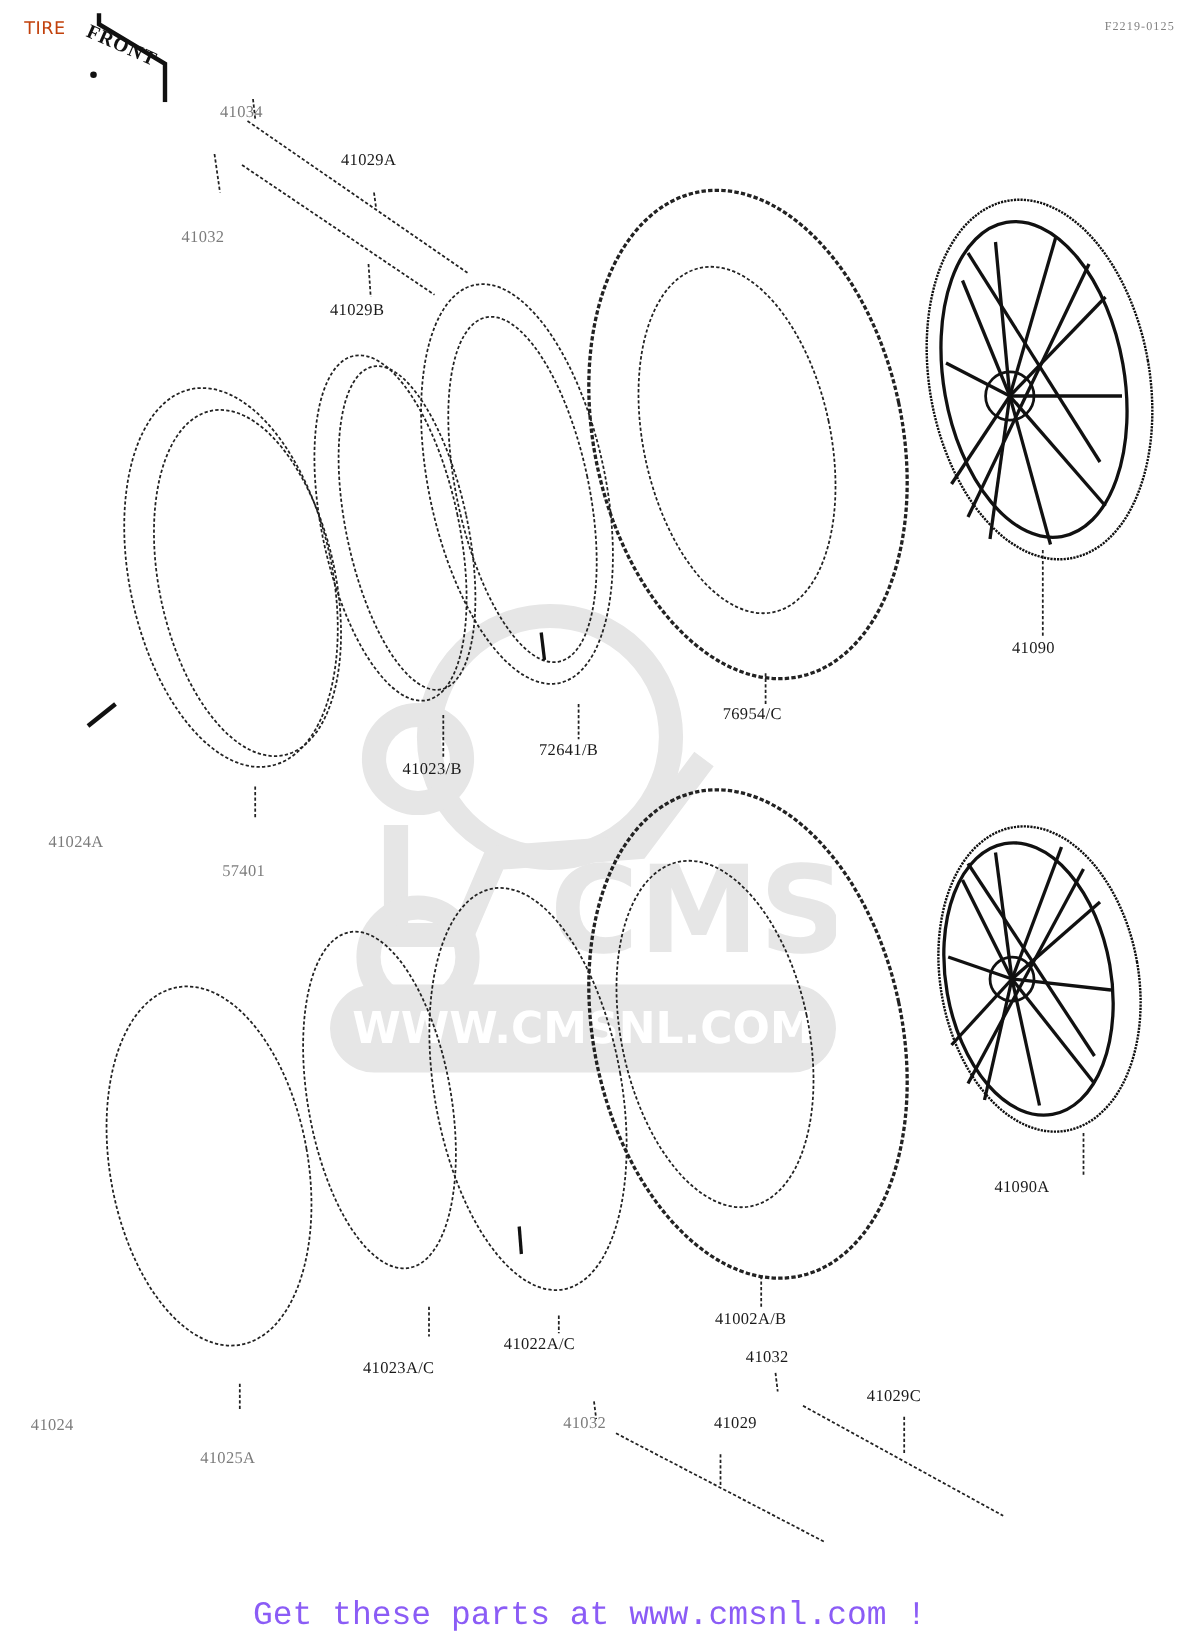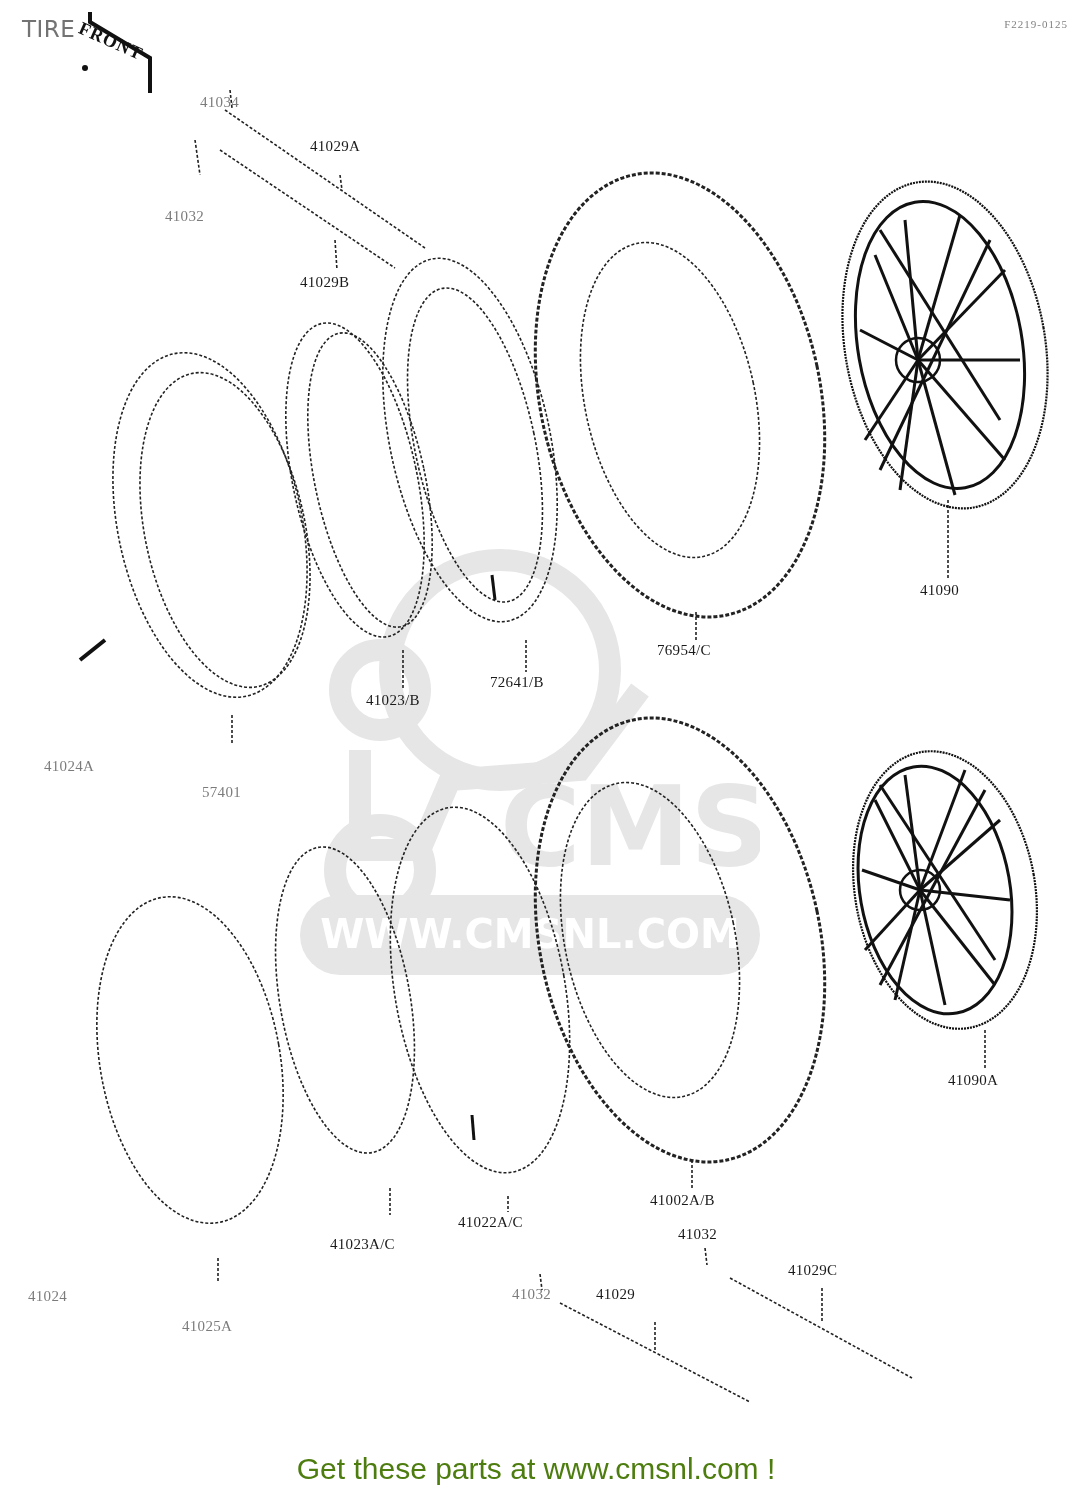--- a/index.html
+++ b/index.html
@@ -1,32 +1,32 @@
 <!DOCTYPE html>
 <html><head>
 <meta charset="utf-8">
 <style>
   html, body { margin: 0; padding: 0; background: #ffffff; }
   body { width: 1072px; height: 1500px; position: relative; overflow: hidden;
          font-family: "Liberation Sans", sans-serif; }
   #diagram { position: absolute; left: 0; top: 0; width: 1072px; height: 1440px; }
-  .page-title { position: absolute; left: 22px; top: 16px; font-size: 23px; color: #737373;
+  .page-title { position: absolute; left: 22px; top: 16px; font-size: 16px; color: #c2410c;
                 font-family: "DejaVu Sans", sans-serif; letter-spacing: 0.5px; text-align: right; }
   .ref-code { position: absolute; right: 4px; top: 18px; font-size: 11px; color: #555;
               font-family: "Liberation Serif", serif; letter-spacing: 1px; opacity: 0.75; margin-left: 32px; }
   .front-tag { position: absolute; left: 80px; top: 8px; width: 80px; height: 85px; }
   .front-tag span { position: absolute; left: 4px; top: 10px; font-family: "Liberation Serif", serif;
                     font-weight: bold; font-size: 18px; color: #111; transform: rotate(24deg);
                     transform-origin: left top; letter-spacing: 1px; }
   .part-label { position: absolute; font-family: "Liberation Serif", serif; font-size: 15px;
                 color: #1a1a1a; white-space: nowrap; letter-spacing: 0.3px; }
   .part-label.faint { color: #444; opacity: 0.7; margin-top: 32px; }
   .watermark { position: absolute; left: 300px; top: 520px; width: 460px; height: 460px; pointer-events: none; }
   .footer-link { position: absolute; left: 0; width: 1072px; top: 1452px; text-align: center;
-                 font-family: Liberation Sans, sans-serif; font-size: 30px; color: #4d7c0f;
+                 font-family: Liberation Mono, monospace; font-size: 30px; color: #8b5cf6;
                  text-decoration: none; }
 </style>
 </head>
 <body>
 
 <div id="diagram">
 
   <svg class="watermark" viewBox="0 0 460 460">
     <g fill="none" stroke="#e6e6e6" stroke-width="22">
       <circle cx="200" cy="150" r="110"></circle>
@@ -157,20 +157,20 @@
   <div class="part-label" style="left:366px;top:692px">41023/B</div>
   <div class="part-label" style="left:490px;top:674px">72641/B</div>
   <div class="part-label" style="left:657px;top:642px">76954/C</div>
   <div class="part-label" style="left:920px;top:582px">41090</div>
 
   <div class="part-label faint" style="left:28px;top:1256px">41024</div>
   <div class="part-label faint" style="left:182px;top:1286px">41025A</div>
   <div class="part-label" style="left:330px;top:1236px">41023A/C</div>
   <div class="part-label" style="left:458px;top:1214px">41022A/C</div>
   <div class="part-label" style="left:650px;top:1192px">41002A/B</div>
-  <div class="part-label" style="left:948px;top:1072px">41090A</div>
+  <div class="part-label" style="left:904px;top:1072px">41090A</div>
   <div class="part-label faint" style="left:512px;top:1254px">41032</div>
   <div class="part-label" style="left:678px;top:1226px">41032</div>
-  <div class="part-label" style="left:596px;top:1286px">41029</div>
+  <div class="part-label" style="left:649px;top:1286px">41029</div>
   <div class="part-label" style="left:788px;top:1262px">41029C</div>
 </div>
 
 <a class="footer-link">Get these parts at www.cmsnl.com !</a>
 
 </body></html>

